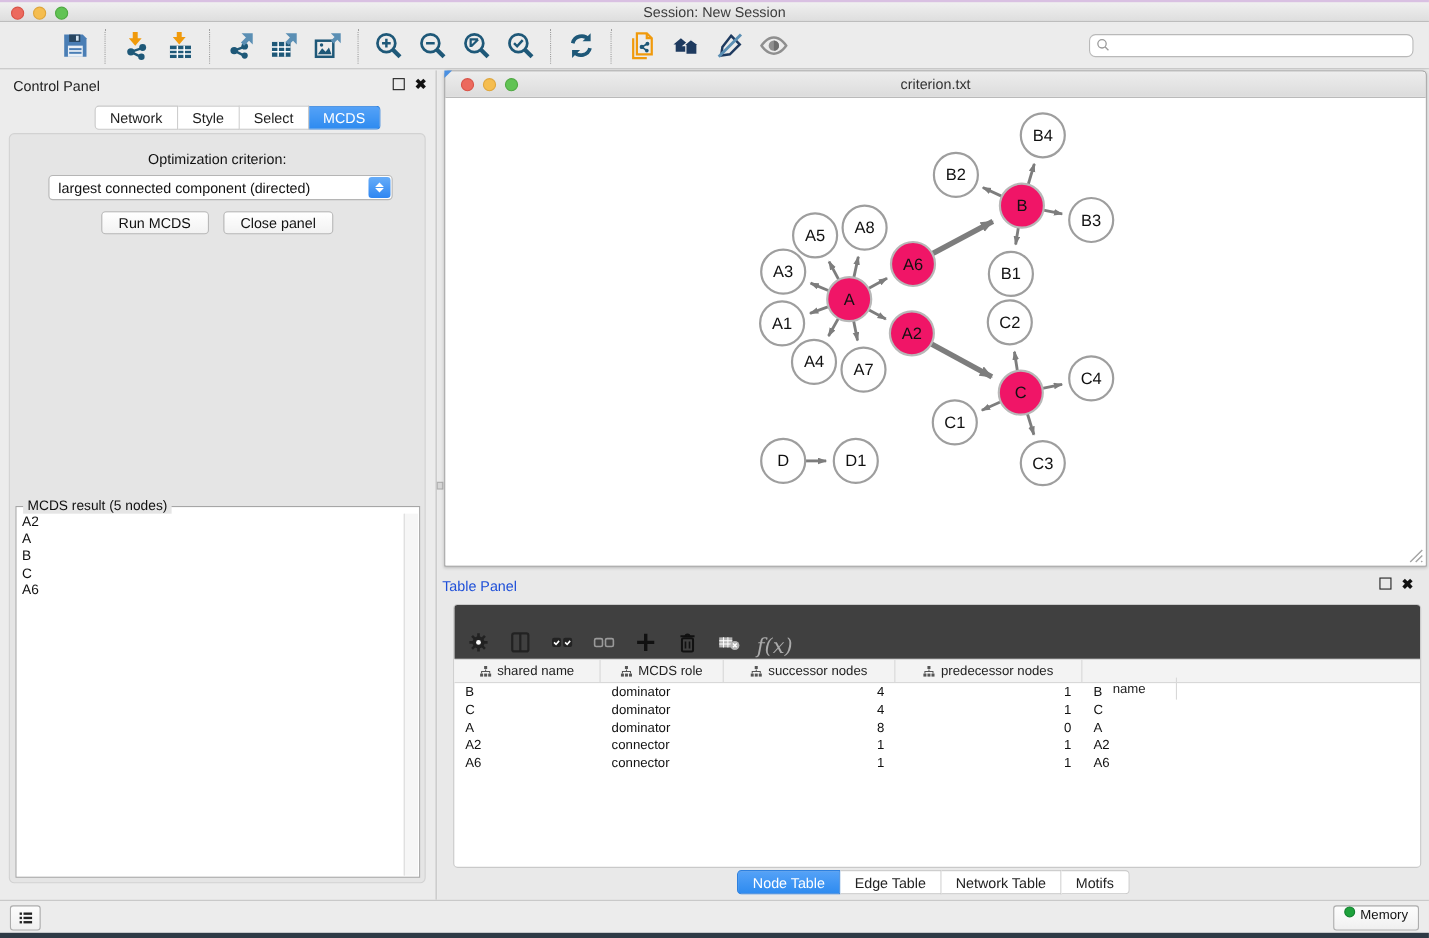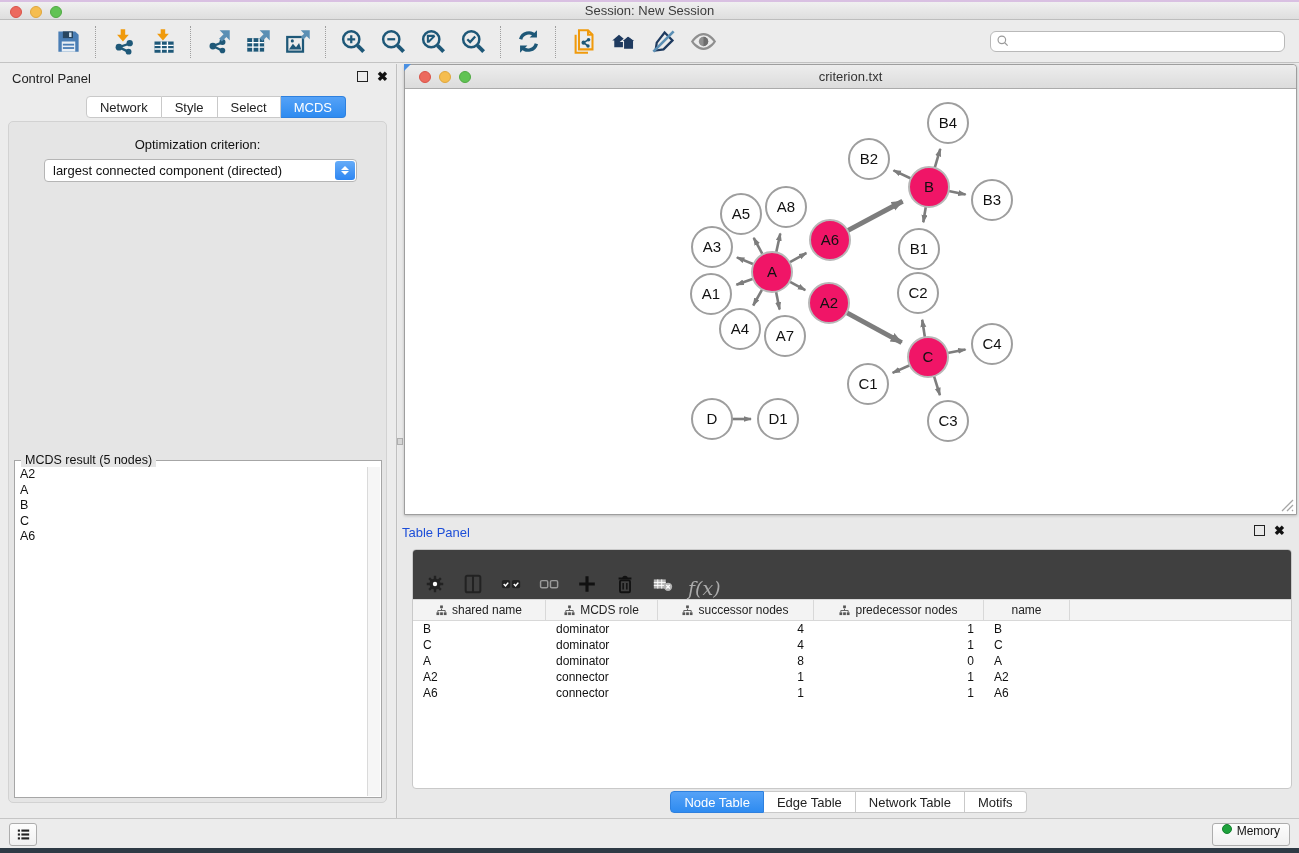--- a/index.html
+++ b/index.html
@@ -286,20 +286,24 @@
         <button class="seg-btn active">MCDS</button>
       </div>
     <div id="cp-body">
       <div id="opt-label">Optimization criterion:</div>
       <div id="criterion-select">
         <span>largest connected component (directed)</span>
         <span class="stepper">
           <span class="chev up"></span>
             <span class="chev down"></span>
         </span>
+      </div>
+      <div id="cp-buttons">
+        <button class="mac-btn">Run MCDS</button>
+        <button class="mac-btn">Close panel</button>
       </div>
     </div>
     <div id="result-box">
       <span id="result-title">MCDS result (5 nodes)</span>
       <div id="result-list">
           <div class="list-item">A2</div>
           <div class="list-item">A</div>
           <div class="list-item">B</div>
           <div class="list-item">C</div>
           <div class="list-item">A6</div>
@@ -548,21 +552,21 @@
           <div class="th" style="width: 170px;">
             <svg viewBox="0 0 12 12">
               <rect x="4.5" y="0.5" width="3" height="3" fill="#555"></rect>
               <rect x="0.5" y="8" width="3" height="3" fill="#555"></rect>
               <rect x="4.5" y="8" width="3" height="3" fill="#555"></rect>
               <rect x="8.5" y="8" width="3" height="3" fill="#555"></rect>
               <path d="M6 4v2M2 8V6h8v2" stroke="#555" fill="none"></path>
             </svg>
             <span>predecessor nodes</span>
           </div>
-          <div class="th" style="width: 86px;">
+          <div class="th" style="width: 86px; margin-top: 16px;">
             <span>name</span>
           </div>
         </div>
       <div id="table-rows">
           <div class="tr">
             <div class="td" style="width: 133px;">B</div>
             <div class="td" style="width: 112px;">dominator</div>
             <div class="td num" style="width: 156px;">4</div>
             <div class="td num" style="width: 170px;">1</div>
             <div class="td" style="width: 86px;">B</div>

